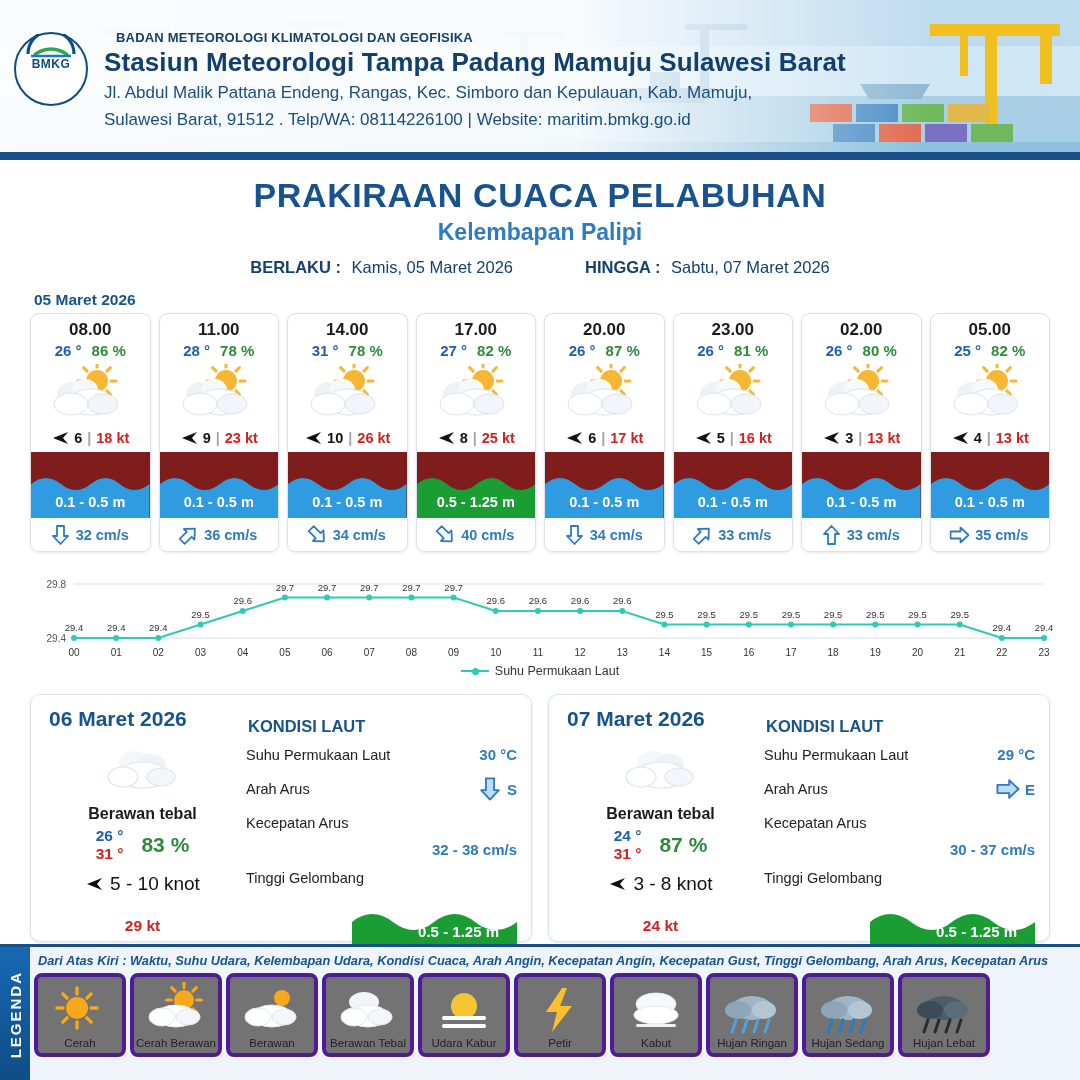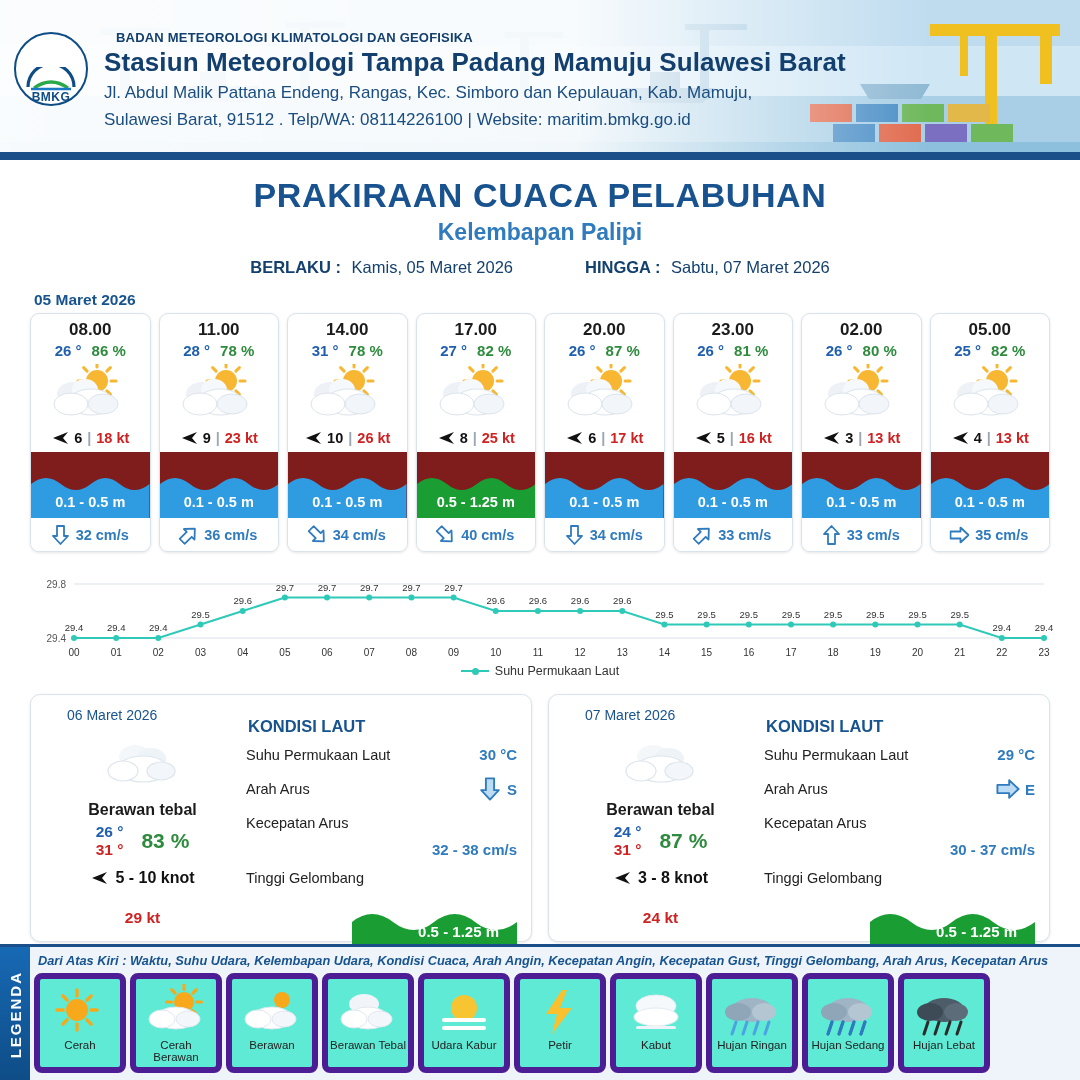--- a/index.html
+++ b/index.html
@@ -31,21 +31,21 @@
     width: 1080px; height: 8px;
     background: #1b4f8a;
   }
   .logo {
     position: absolute; left: 14px; top: 32px;
     width: 74px; height: 74px;
     border-radius: 50%;
     background: #ffffff;
     border: 2px solid #0e4c86;
     display: flex; flex-direction: column;
-    align-items: center; justify-content: flex-end;
+    align-items: center; justify-content: flex-start;
   }
   .logo .arc { width: 52px; height: 22px; position: relative; }
   .logo .arc svg { display:block; }
   .logo .txt {
     font-size: 12px; font-weight: bold; color: #0e4c86; letter-spacing: .5px;
     margin-top: 1px;
   }
   .header-text { position: absolute; left: 104px; top: 30px; width: 880px; }
   .h-line1 { font-size: 13px; font-weight: bold; color: #133f6e; letter-spacing: .2px; margin-left: 12px; }
   .h-line2 { font-size: 26px; font-weight: bold; color: #133f6e; margin-top: 2px; letter-spacing: .1px; }
@@ -127,29 +127,29 @@
   }
 
   
   .days { display: flex; gap: 16px; padding: 10px 30px 0; }
   .day {
     flex: 1; background: #fff; border: 1px solid #dbe4ec; border-radius: 10px;
     box-shadow: 0 1px 3px rgba(0,0,0,.10);
     padding: 12px 14px 14px; display: flex; height: 248px;
   }
   .day-left { width: 195px; display: flex; flex-direction: column; }
-  .day-date { font-size: 14px; font-weight: normal; color: #17538f; margin-left: 22px;}
+  .day-date { font-size: 21px; font-weight: bold; color: #17538f; margin-left: 4px;}
   .day-icon { height: 62px; display: flex; align-items: center; justify-content: center; margin-top: 10px;}
   .day-cond { font-size: 16px; font-weight: bold; color: #1b1b1b; text-align: center; margin-top: 8px;}
   .day-th { display: flex; align-items: center; justify-content: center; gap: 18px; margin-top: 4px;}
   .day-temps { display: flex; flex-direction: column; }
   .day-tmin { font-size: 15.5px; font-weight: bold; color: #1f5fae; }
   .day-tmax { font-size: 15.5px; font-weight: bold; color: #cf2222; }
   .day-hum { font-size: 21px; font-weight: bold; color: #2e8b3d; }
-  .day-wind { display: flex; align-items: center; justify-content: center; gap: 7px; margin-top: 10px; font-size: 16px; font-weight: bold; color: #111;}
+  .day-wind { display: flex; align-items: center; justify-content: center; gap: 7px; margin-top: 10px; font-size: 19px; font-weight: normal; color: #111;}
   .day-gust { text-align: center; font-size: 15.5px; font-weight: bold; color: #cf2222; margin-top: 22px;}
 
   .day-right { flex: 1; padding-left: 6px; }
   .kondisi-title { font-size: 16.5px; font-weight: bold; color: #17538f; margin: 10px 0 10px 2px;}
   .kv { display: flex; align-items: center; margin-bottom: 14px; }
   .kv .k { font-size: 14.5px; color: #222; flex: 1; }
   .kv .v { font-size: 15px; font-weight: bold; color: #2f7bbd; }
   .kv .v.dirv { display: flex; align-items: center; gap: 7px; }
   .kv-speed { font-size: 15px; font-weight: bold; color: #2f7bbd; text-align: right; margin: -4px 0 12px 0;}
   .wave-badge {
@@ -179,21 +179,21 @@
   }
   .legend-note {
     position: absolute; left: 38px; top: 6px;
     font-size: 12.8px; font-style: italic; font-weight: bold; color: #17538f;
   }
   .legend-items {
     position: absolute; left: 34px; top: 26px; right: 4px;
     display: flex; gap: 4px;
   }
   .leg {
-    width: 92px; background: #5eead4; border: 6px solid #4c1d95; border-radius: 8px;
+    width: 92px; background: #737373; border: 4px solid #4c1d95; border-radius: 8px;
     padding: 5px 2px 4px; text-align: center;
   }
   .leg .ic { height: 54px; display: flex; align-items: center; justify-content: center; }
   .leg .nm { font-size: 11.5px; color: #222; margin-top: 1px; }
 </style>
 </head>
 <body>
 
 <div class="header">
   <svg class="header-bg" width="1080" height="160" viewBox="0 0 1080 160" preserveAspectRatio="none">

